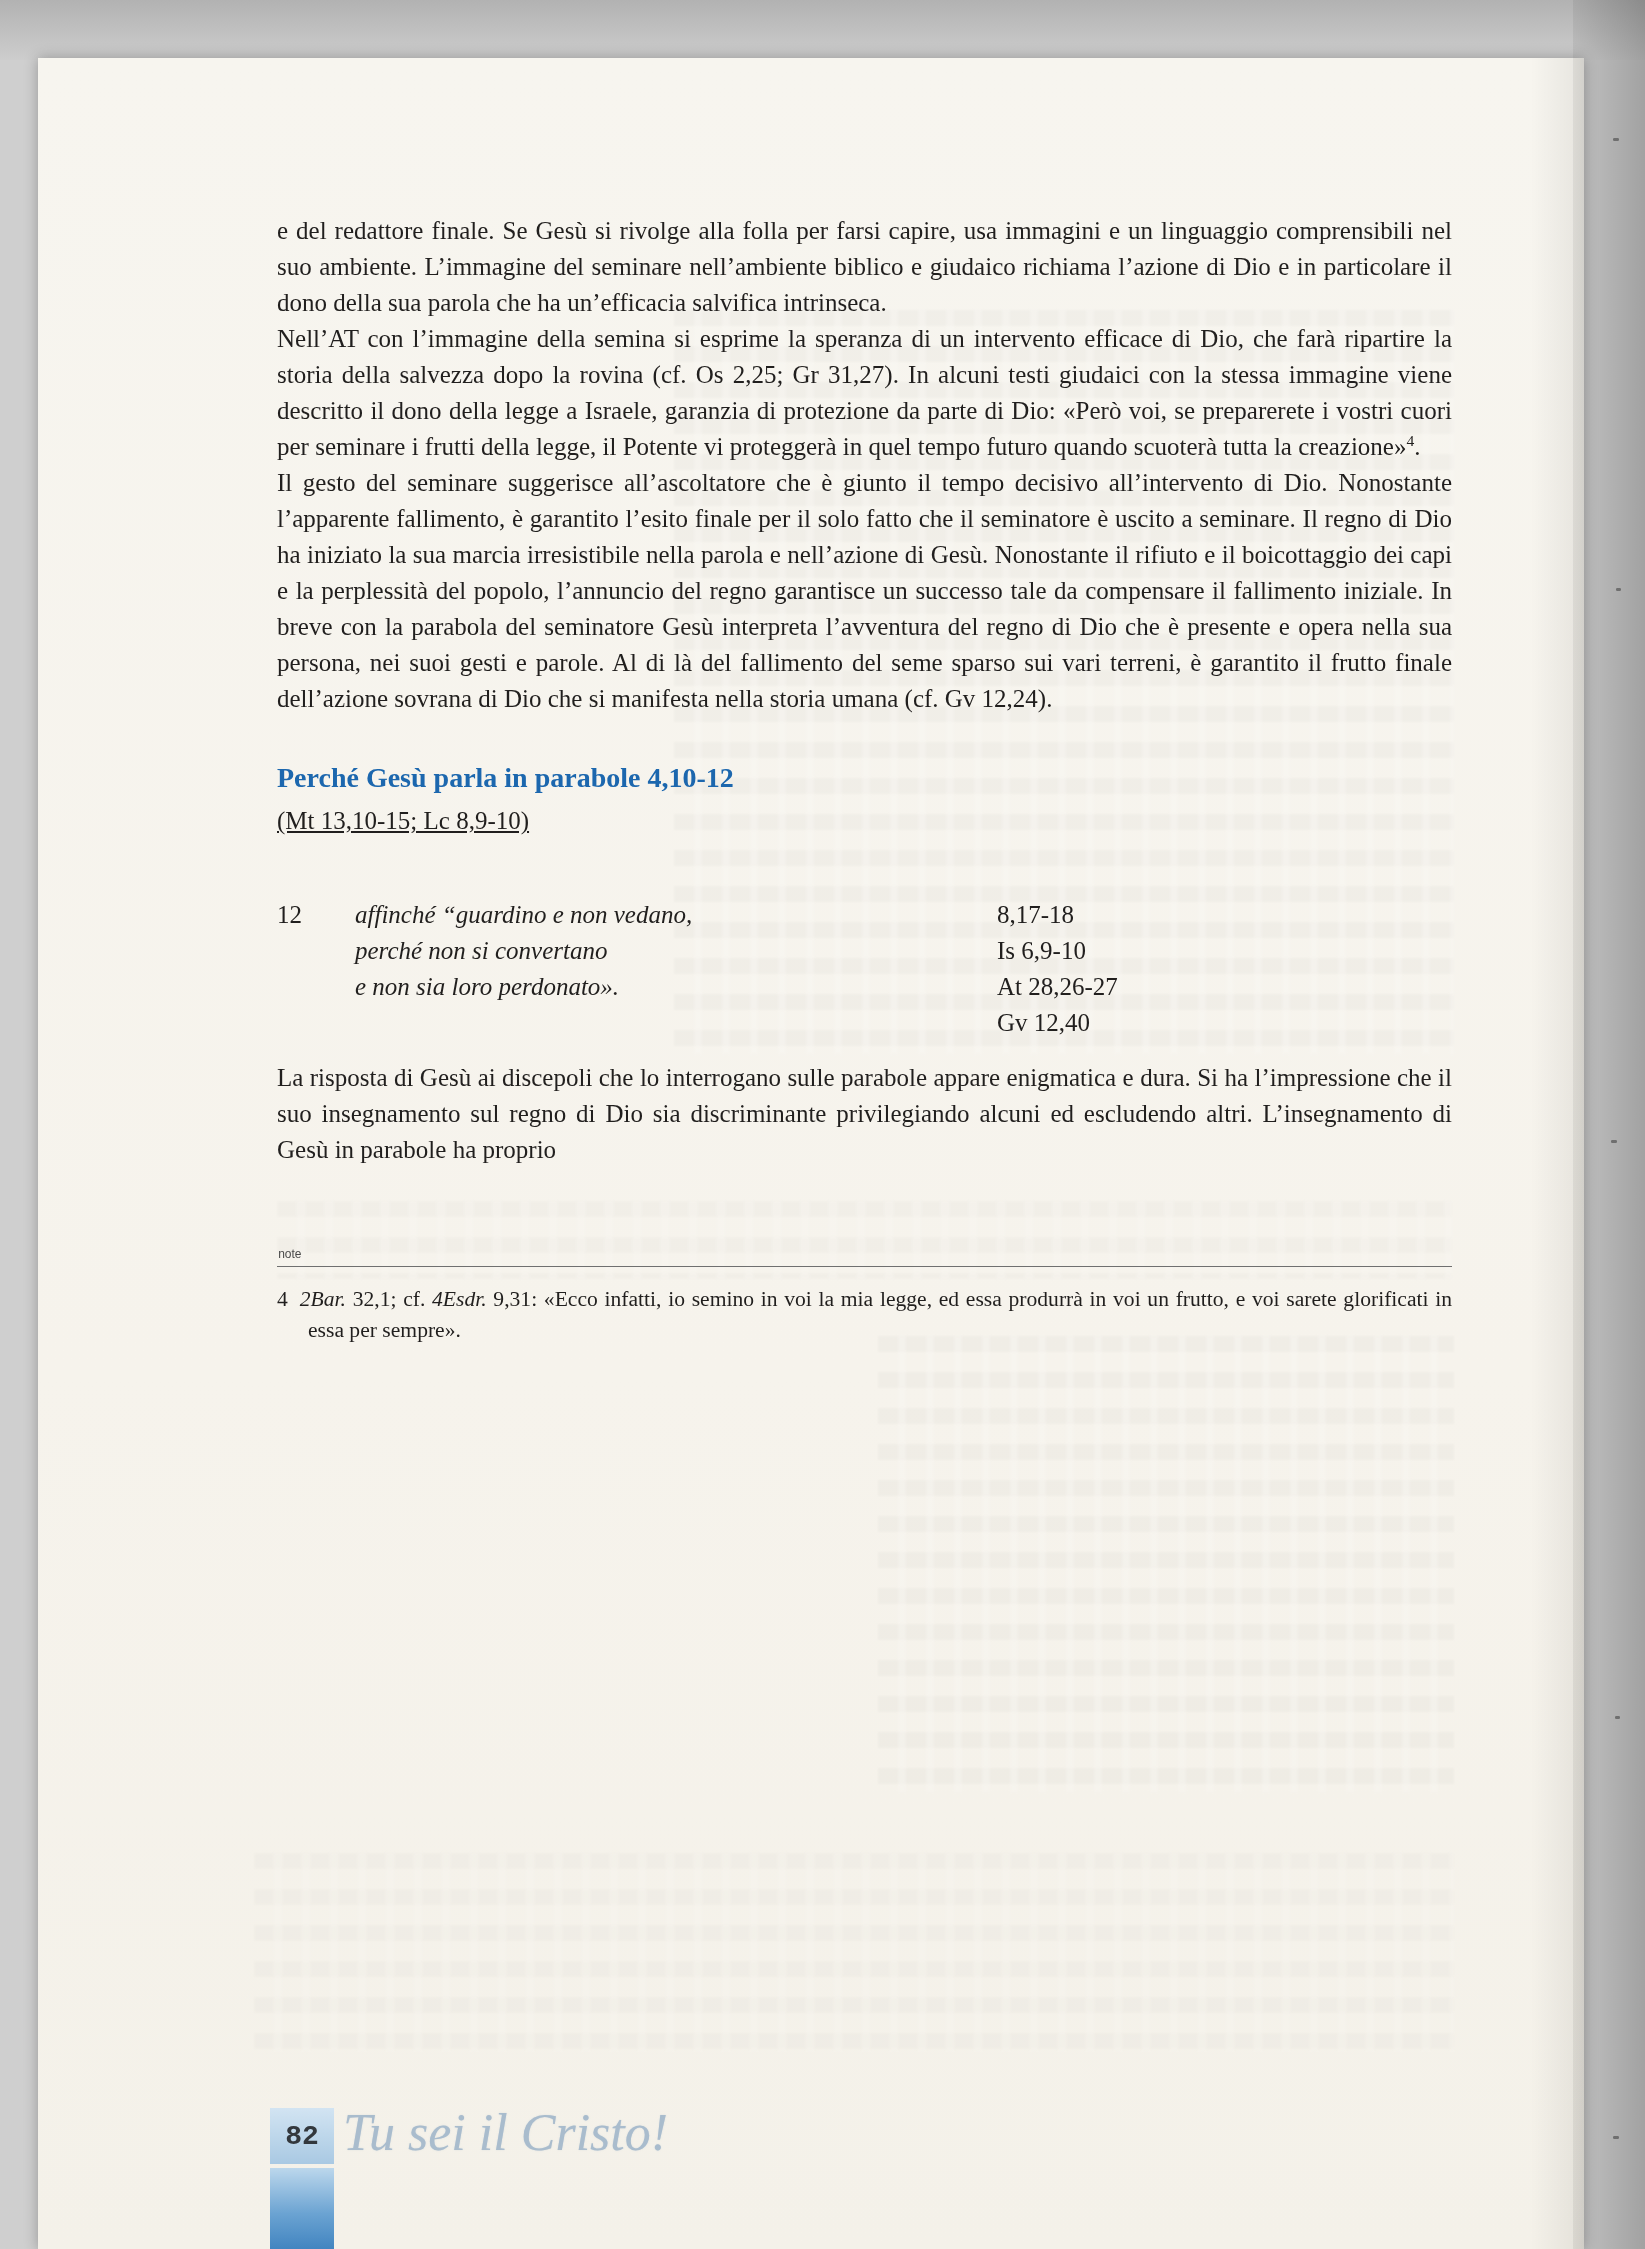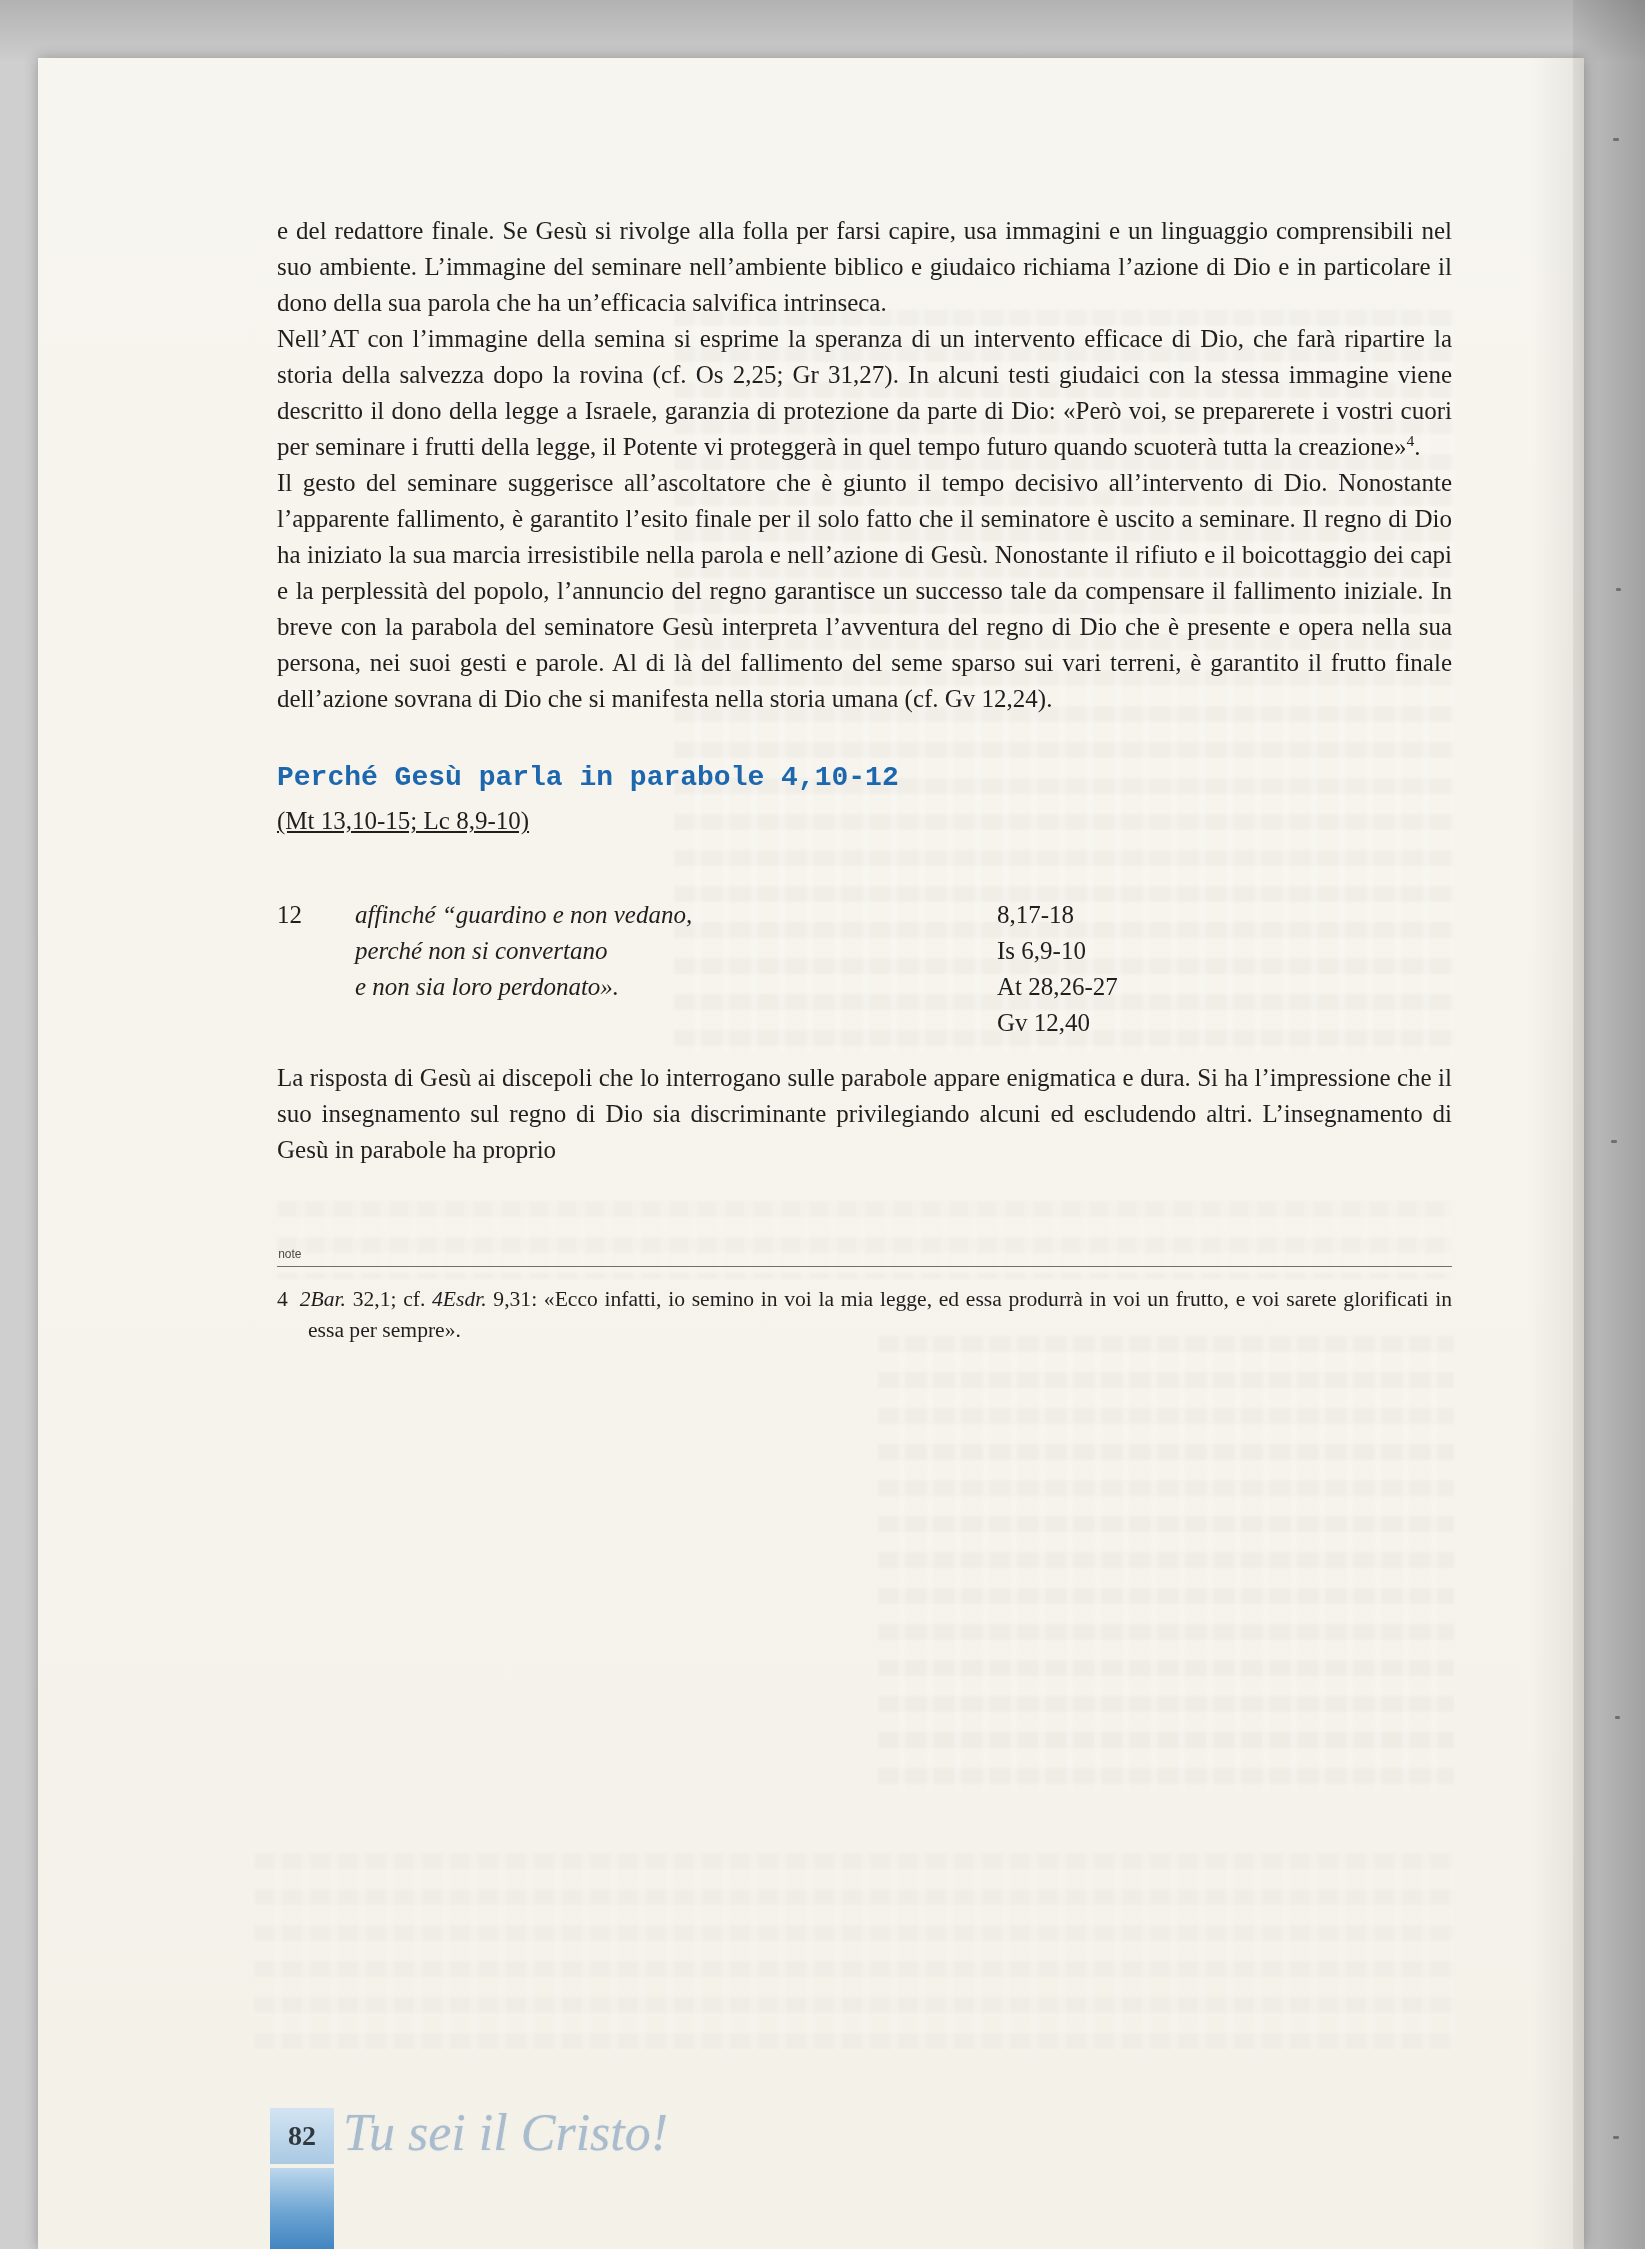--- a/index.html
+++ b/index.html
@@ -28,21 +28,21 @@
     pointer-events:none;
   }
   .content{position:absolute;left:239px;top:155px;width:1175px;z-index:3;}
   .body-par{
     margin:0;font-size:25px;line-height:36px;text-align:justify;
     color:#211f1e;
   }
   .body-par sup{font-size:15.6px;line-height:0;vertical-align:super;}
   .section-heading{
     margin:44px 0 0 0;
-    font-family:Liberation Mono, monospace;
+    font-family:Liberation Serif, serif;
     font-weight:bold;font-size:28px;line-height:34px;color:#1c67ae;
   }
   .section-subheading{
     margin:8.4px 0 0 0;font-size:25px;line-height:36px;color:#211f1e;text-decoration:underline;
   }
   .verse-block{margin-top:58px;}
   .verse{
     position:relative;padding-left:78px;margin:0 0 12px 0;
     font-style:italic;font-size:25px;line-height:36px;color:#211f1e;
   }
@@ -62,21 +62,21 @@
   .note-text{
     margin:17px 0 12px 0;font-size:21.6px;line-height:31px;color:#211f1e;
     padding-left:31px;text-indent:-31px;text-align:justify;
   }
   .note-text .note-marker{margin-right:12px;}
   
   .pagenum-box{
     position:absolute;left:232px;top:2050px;width:64px;height:56px;
     background:linear-gradient(180deg,#d2e4f2 0%,#a9c9e3 100%);
     display:flex;align-items:center;justify-content:center;
-    font-size:28px;font-weight:bold;color:#33383d;z-index:4;
+    font-size:28px;font-weight:bold;color:#33383d;z-index:4;font-family:Liberation Mono, monospace;
   }
   .blue-strip{
     position:absolute;left:232px;top:2110px;width:64px;height:83px;
     background:linear-gradient(180deg,#bcd7ec 0%,#6ba3d2 55%,#3f83bf 100%);
     z-index:4;
   }
   .footer-title{
     position:absolute;left:305px;top:2042px;z-index:4;
     font-style:italic;font-size:52px;line-height:66px;color:#a9bccd;
     font-family:"Liberation Serif", serif;

